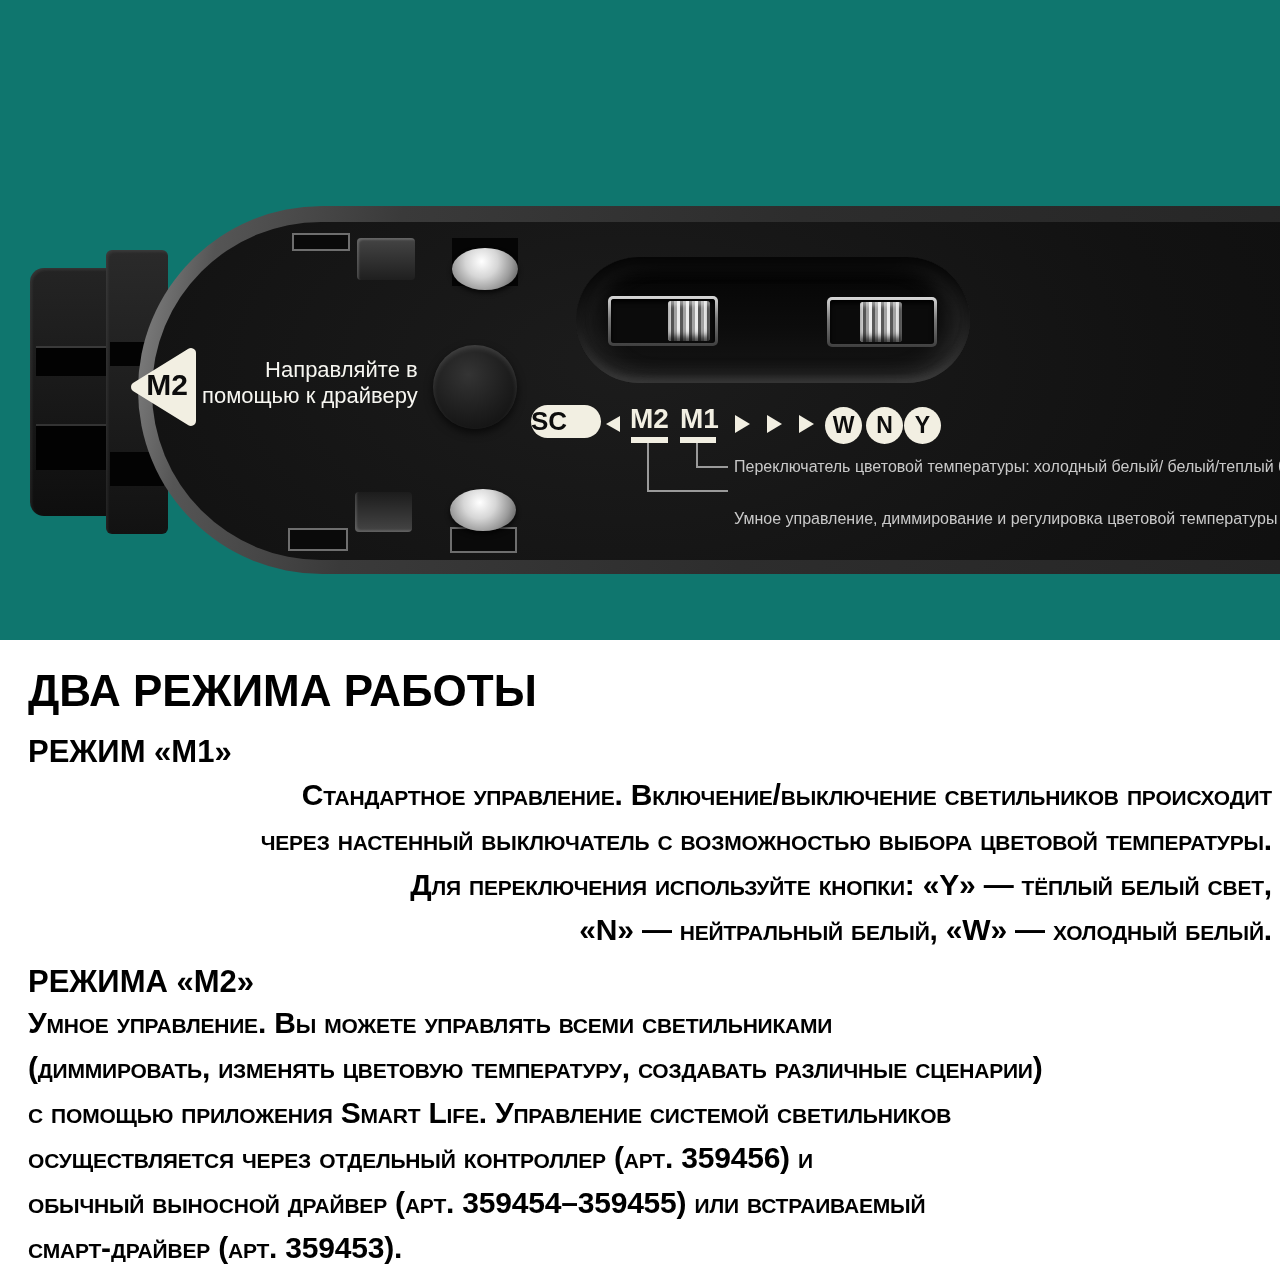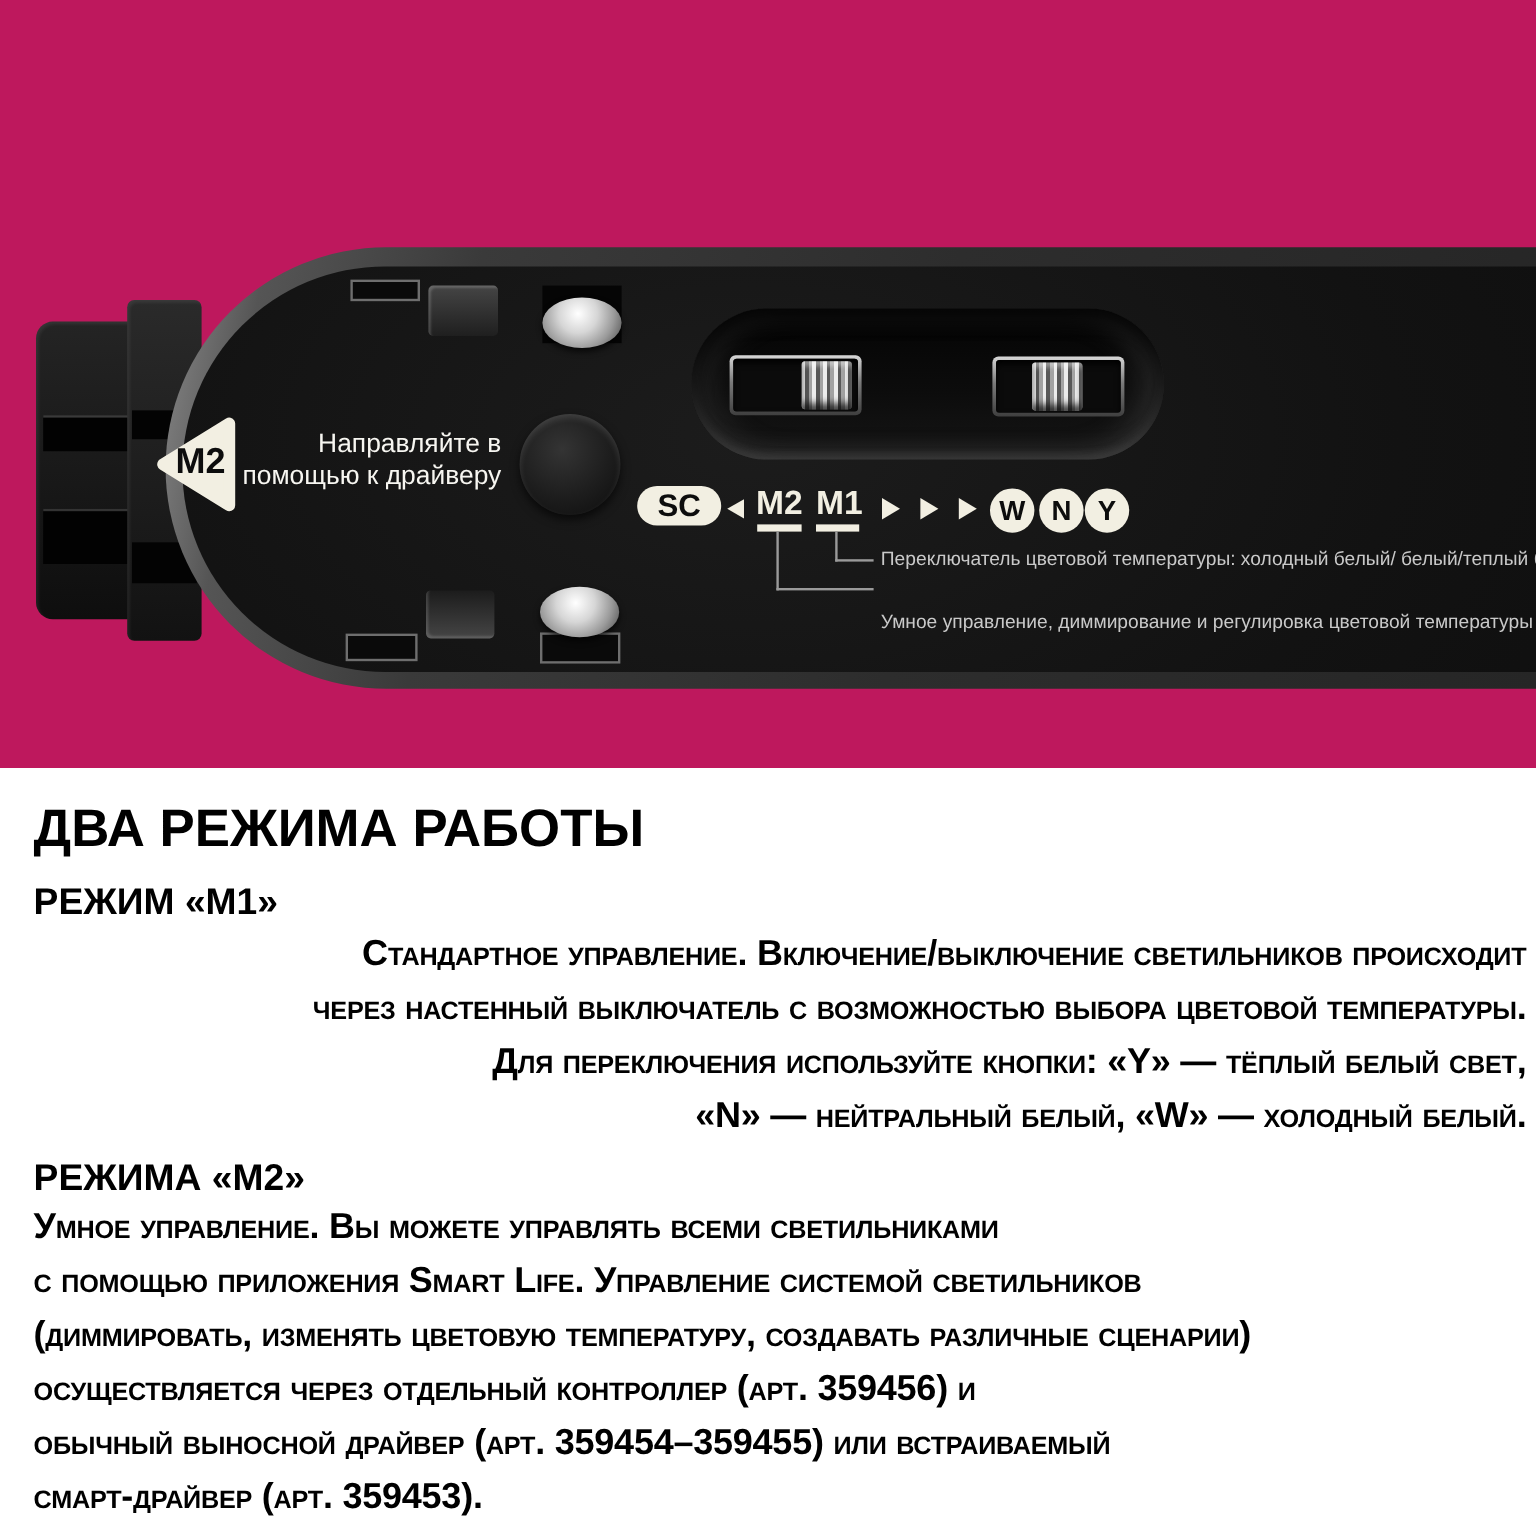--- a/index.html
+++ b/index.html
@@ -1,20 +1,20 @@
 <!DOCTYPE html>
 <html><head>
 <meta charset="utf-8">
 <style>
   html,body{margin:0;padding:0;}
   body{width:1280px;height:1280px;background:#fff;font-family:"Liberation Sans",sans-serif;}
   .canvas{position:relative;width:1280px;height:1280px;overflow:hidden;background:#fff;}
 
   
-  .photo{position:absolute;left:0;top:0;width:1280px;height:640px;background:#be185d;}
+  .photo{position:absolute;left:0;top:0;width:1280px;height:640px;background:#0f766e;}
 
   
   .conn-rear{position:absolute;left:30px;top:268px;width:86px;height:248px;
     background:linear-gradient(180deg,#242424,#0e0e0e);border-radius:14px 0 0 14px;
     box-shadow:inset 2px 2px 3px rgba(255,255,255,.08);}
   .conn-slot-a{position:absolute;left:36px;top:346px;width:72px;height:28px;background:#020202;border-top:2px solid #3a3a3a;}
   .conn-slot-b{position:absolute;left:36px;top:424px;width:72px;height:44px;background:#020202;border-top:2px solid #333;}
   .conn-front{position:absolute;left:106px;top:250px;width:62px;height:284px;
     background:linear-gradient(180deg,#2a2a2a,#121212);border-radius:6px;
     box-shadow:inset 2px 2px 3px rgba(255,255,255,.08);}
@@ -67,21 +67,21 @@
   .knob-right{left:57px;}
   .knob-mid{left:30px;}
 
   
   .tri-svg{position:absolute;left:128px;top:345px;}
   .tri-label{position:absolute;left:143px;top:368px;width:48px;text-align:center;
     font-size:30px;font-weight:bold;color:#0d0d0d;}
   .dir-caption{position:absolute;left:202px;top:357px;color:#f7f6f1;font-size:22px;
     font-weight:normal;line-height:26px;text-align:right;}
   .sc-pill{position:absolute;left:531px;top:405px;width:70px;height:33px;border-radius:17px;
-    background:#f2efe2;color:#0d0d0d;font-size:26px;font-weight:bold;text-align:center;line-height:33px;}
+    background:#f2efe2;color:#0d0d0d;font-size:26px;font-weight:bold;text-align:left;line-height:33px;}
   .arrow-left{position:absolute;left:606px;top:416px;width:0;height:0;
     border-top:8px solid transparent;border-bottom:8px solid transparent;border-right:14px solid #f2efe2;}
   .mode-label{position:absolute;top:403px;font-size:28px;font-weight:bold;color:#f2efe2;}
   .m2-label{left:630px;}
   .m1-label{left:680px;}
   .underline{position:absolute;top:437px;height:6px;background:#f2efe2;}
   .m2-under{left:631px;width:37px;}
   .m1-under{left:680px;width:36px;}
   .arrow-right{position:absolute;top:415px;width:0;height:0;
     border-top:9px solid transparent;border-bottom:9px solid transparent;border-left:15px solid #f2efe2;}
@@ -188,20 +188,20 @@
   <div class="para p-m1">
     <div class="pline">Стандартное управление. Включение/выключение светильников происходит</div>
     <div class="pline">через настенный выключатель с возможностью выбора цветовой температуры.</div>
     <div class="pline">Для переключения используйте кнопки: «Y» — тёплый белый свет,</div>
     <div class="pline">«N» — нейтральный белый, «W» — холодный белый.</div>
   </div>
 
   <div class="h2 h2-m2">РЕЖИМА «М2»</div>
   <div class="para p-m2">
     <div class="pline">Умное управление. Вы можете управлять всеми светильниками</div>
+    <div class="pline">(диммировать, изменять цветовую температуру, создавать различные сценарии)</div>
     <div class="pline">с помощью приложения Smart Life. Управление системой светильников</div>
-    <div class="pline">(диммировать, изменять цветовую температуру, создавать различные сценарии)</div>
     <div class="pline">осуществляется через отдельный контроллер (арт. 359456) и</div>
     <div class="pline">обычный выносной драйвер (арт. 359454–359455) или встраиваемый</div>
     <div class="pline">смарт-драйвер (арт. 359453).</div>
   </div>
 
 </div>
 
 </body></html>

